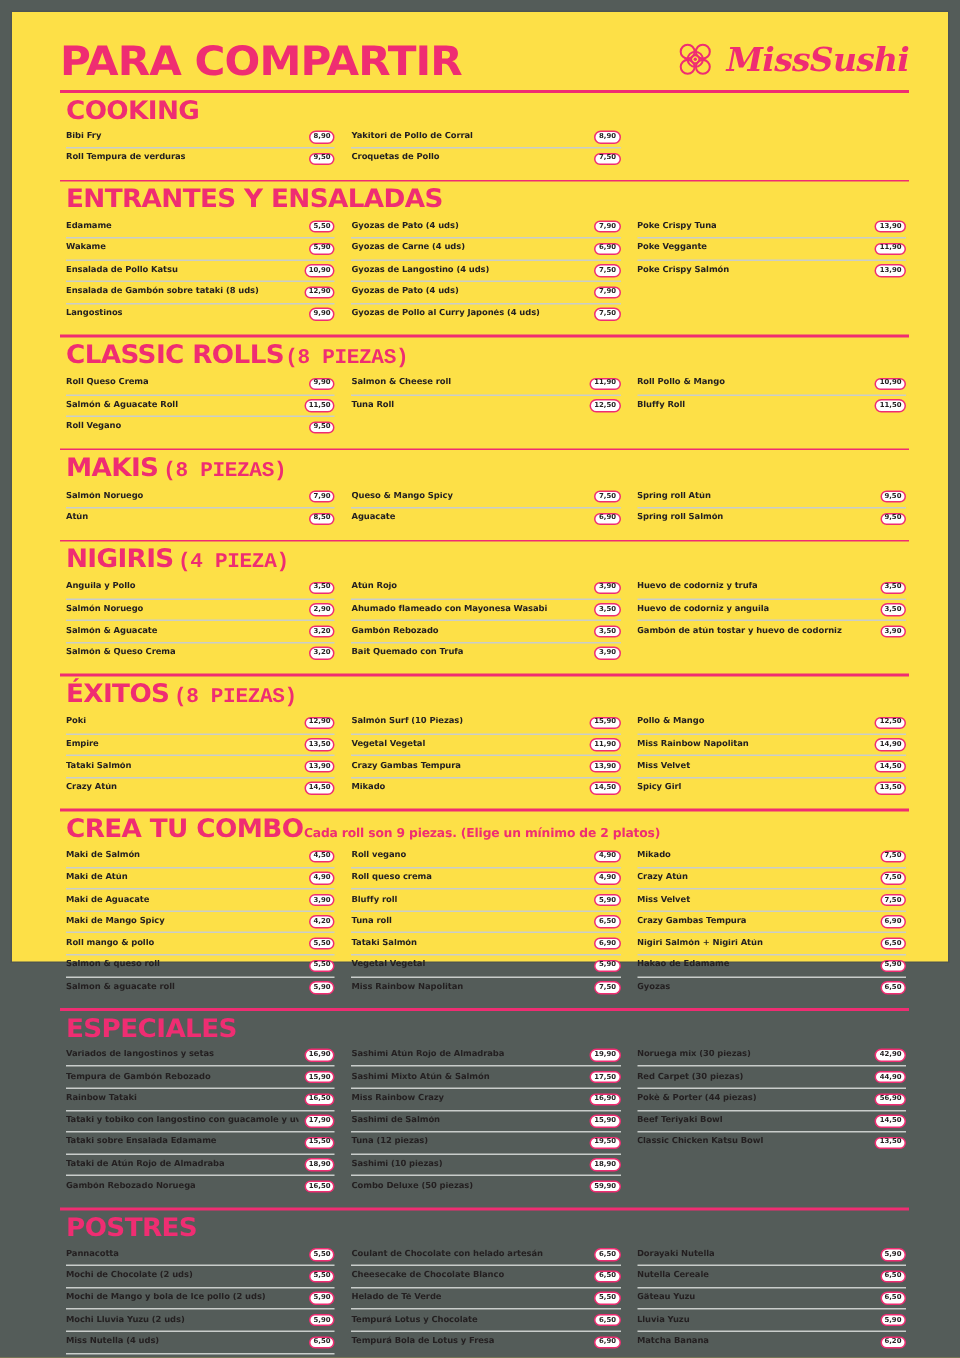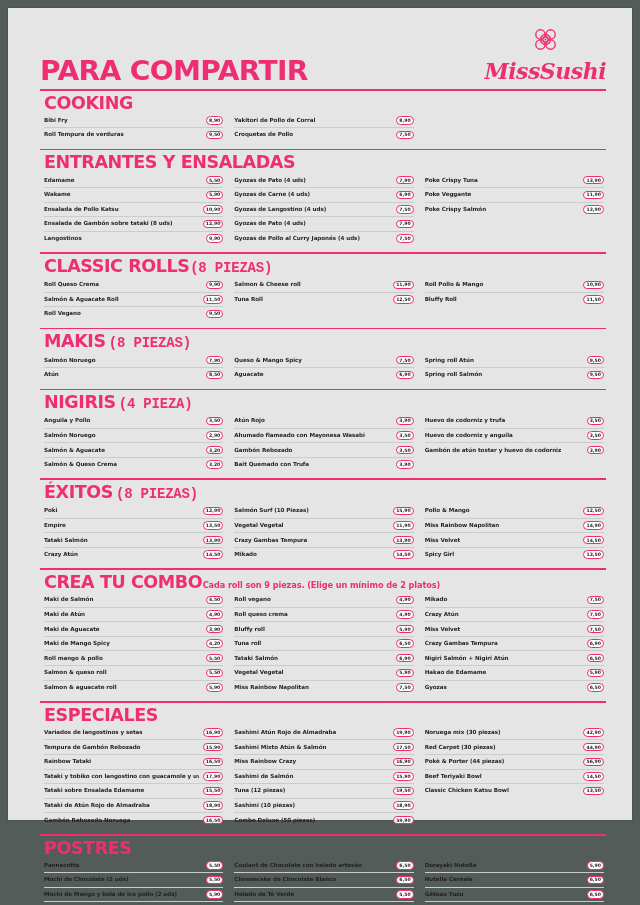--- a/index.html
+++ b/index.html
@@ -11,22 +11,22 @@
     position:relative;
     width:640px;
     height:905px;
     margin:0 auto;
     background:#545c59;
     overflow:hidden;
   }
   .sheet{
     position:absolute;
     left:8px; top:8px;
-    width:624px; height:812px;
-    background:#e5e5e5;
+    width:624px; height:633px;
+    background:#fde047;
     box-shadow:0 0 0 1px rgba(0,0,0,.08);
   }
   .inner{
     position:absolute;
     left:32px; right:26px; top:18px;
     }
 
   
   .masthead{
     display:flex;
@@ -43,21 +43,20 @@
     font-family:"DejaVu Sans", sans-serif;
     transform:scaleX(1.04);
     transform-origin:left bottom;
     white-space:nowrap;
   }
   .brand{
     display:flex;
     align-items:center;
     gap:7px;
     padding-bottom:2px;
-    flex-direction:column;
   }
   .brand-mark{width:27px;height:27px;flex:0 0 auto;}
   .brand-name{
     font-size:22px;
     line-height:22px;
     color:#ef2d72;
     font-family:"DejaVu Serif", serif;
     font-style:italic;
     font-weight:bold;
     letter-spacing:-0.5px;

